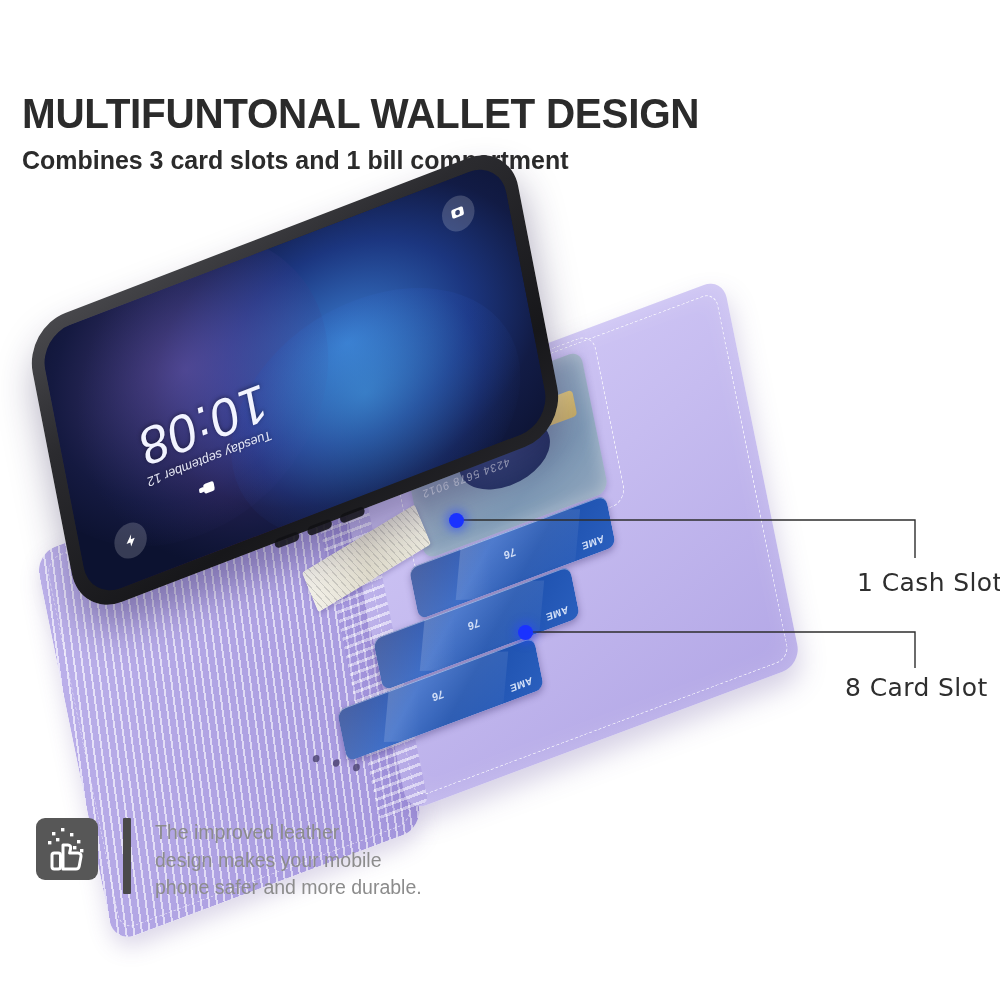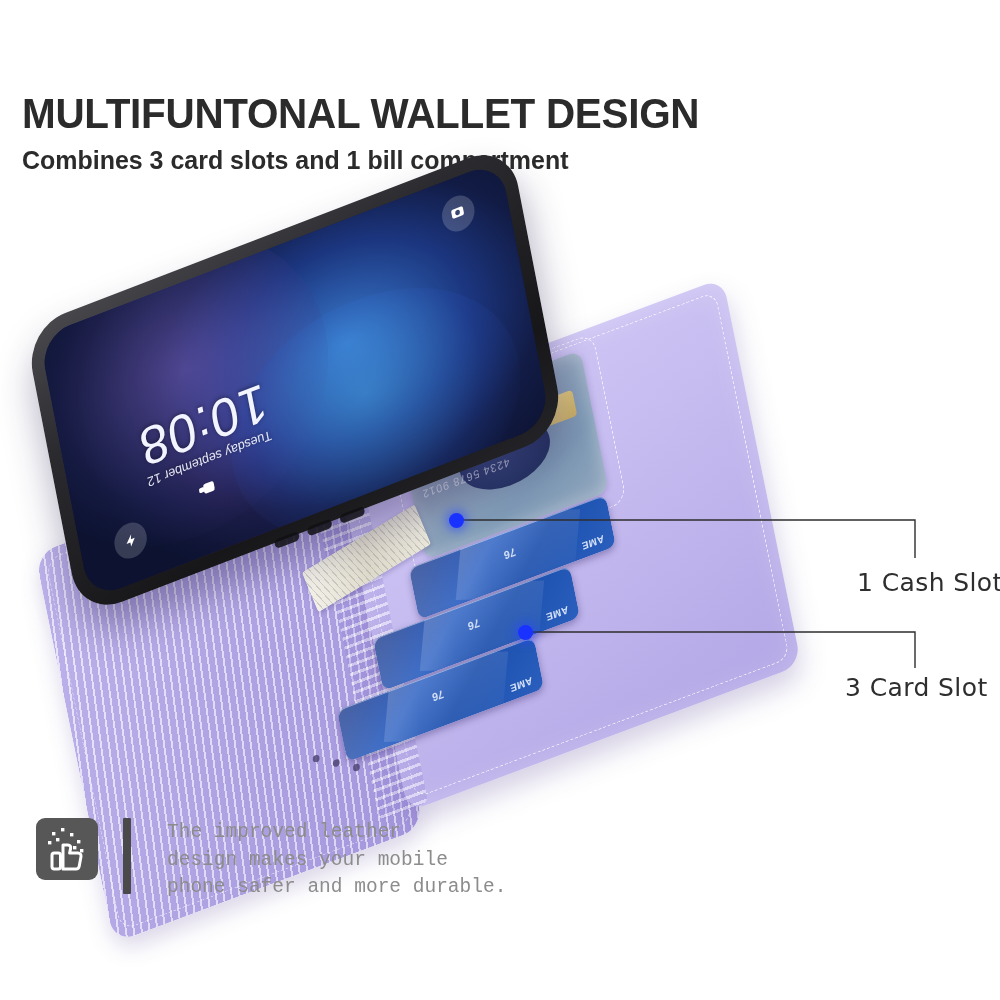--- a/index.html
+++ b/index.html
@@ -410,22 +410,22 @@
   }
   #feature-divider {
     width: 8px;
     height: 76px;
     background: #4a4a4a;
     margin-left: 25px;
     flex: 0 0 auto;
     border-radius: 1px;
   }
   #feature-text {
-    margin-left: 36px;
-    font-family: Liberation Mono, monospace;
+    margin-left: 24px;
+    font-family: Liberation Sans, sans-serif;
     font-size: 19.5px;
     line-height: 1.42;
     color: #8c8c8c;
     white-space: pre-line;
     padding-top: 1px;
   }
 </style>
 </head>
 <body>
 
@@ -509,21 +509,21 @@
 
 <svg width="1000" height="1000" style="position:absolute;left:0;top:0;pointer-events:none;">
   <path class="callout-line" d="M 456 520 L 915 520 L 915 558"></path>
   <path class="callout-line" d="M 525 632 L 915 632 L 915 668"></path>
 </svg>
 
 <div class="dot" style="left:449px; top:513px;"></div>
 <div class="dot" style="left:518px; top:625px;"></div>
 
 <div class="callout-label" style="left:857px; top:568px;">1 Cash Slot</div>
-<div class="callout-label" style="left:845px; top:673px;">3 Card Slot</div>
+<div class="callout-label" style="left:845px; top:673px;">8 Card Slot</div>
 
 <div id="feature">
   <div id="feature-icon">
     <svg viewBox="0 0 62 62" width="62" height="62">
       <g fill="#ffffff">
         <rect x="16" y="14" width="3.4" height="3.4"></rect>
         <rect x="25" y="10" width="3.4" height="3.4"></rect>
         <rect x="34" y="15" width="3.4" height="3.4"></rect>
         <rect x="12" y="23" width="3.4" height="3.4"></rect>
         <rect x="20" y="20" width="3.4" height="3.4"></rect>

